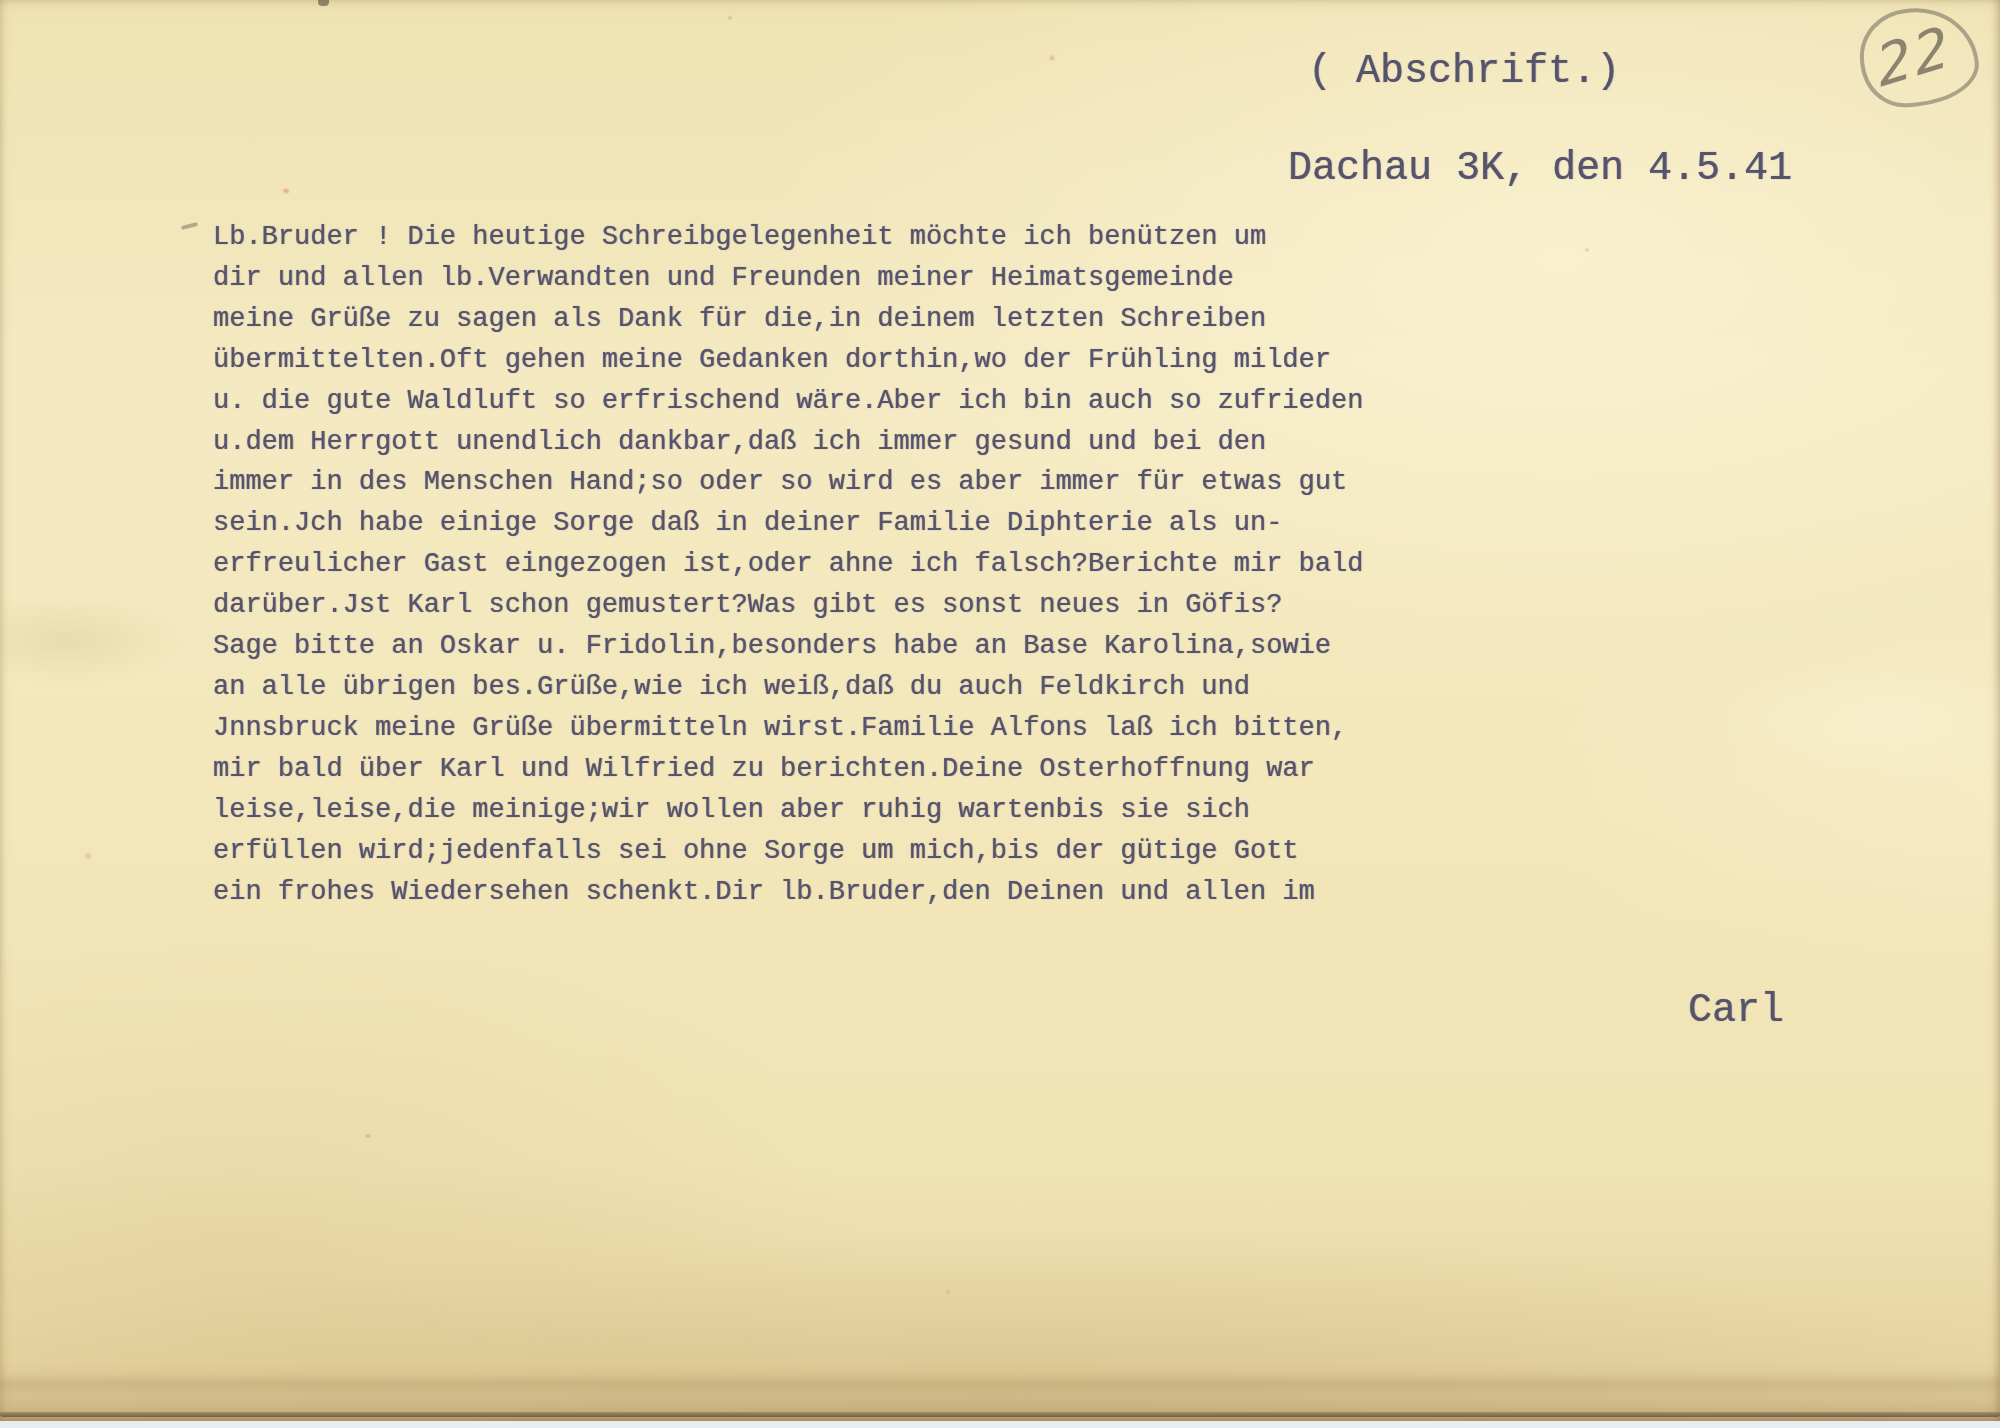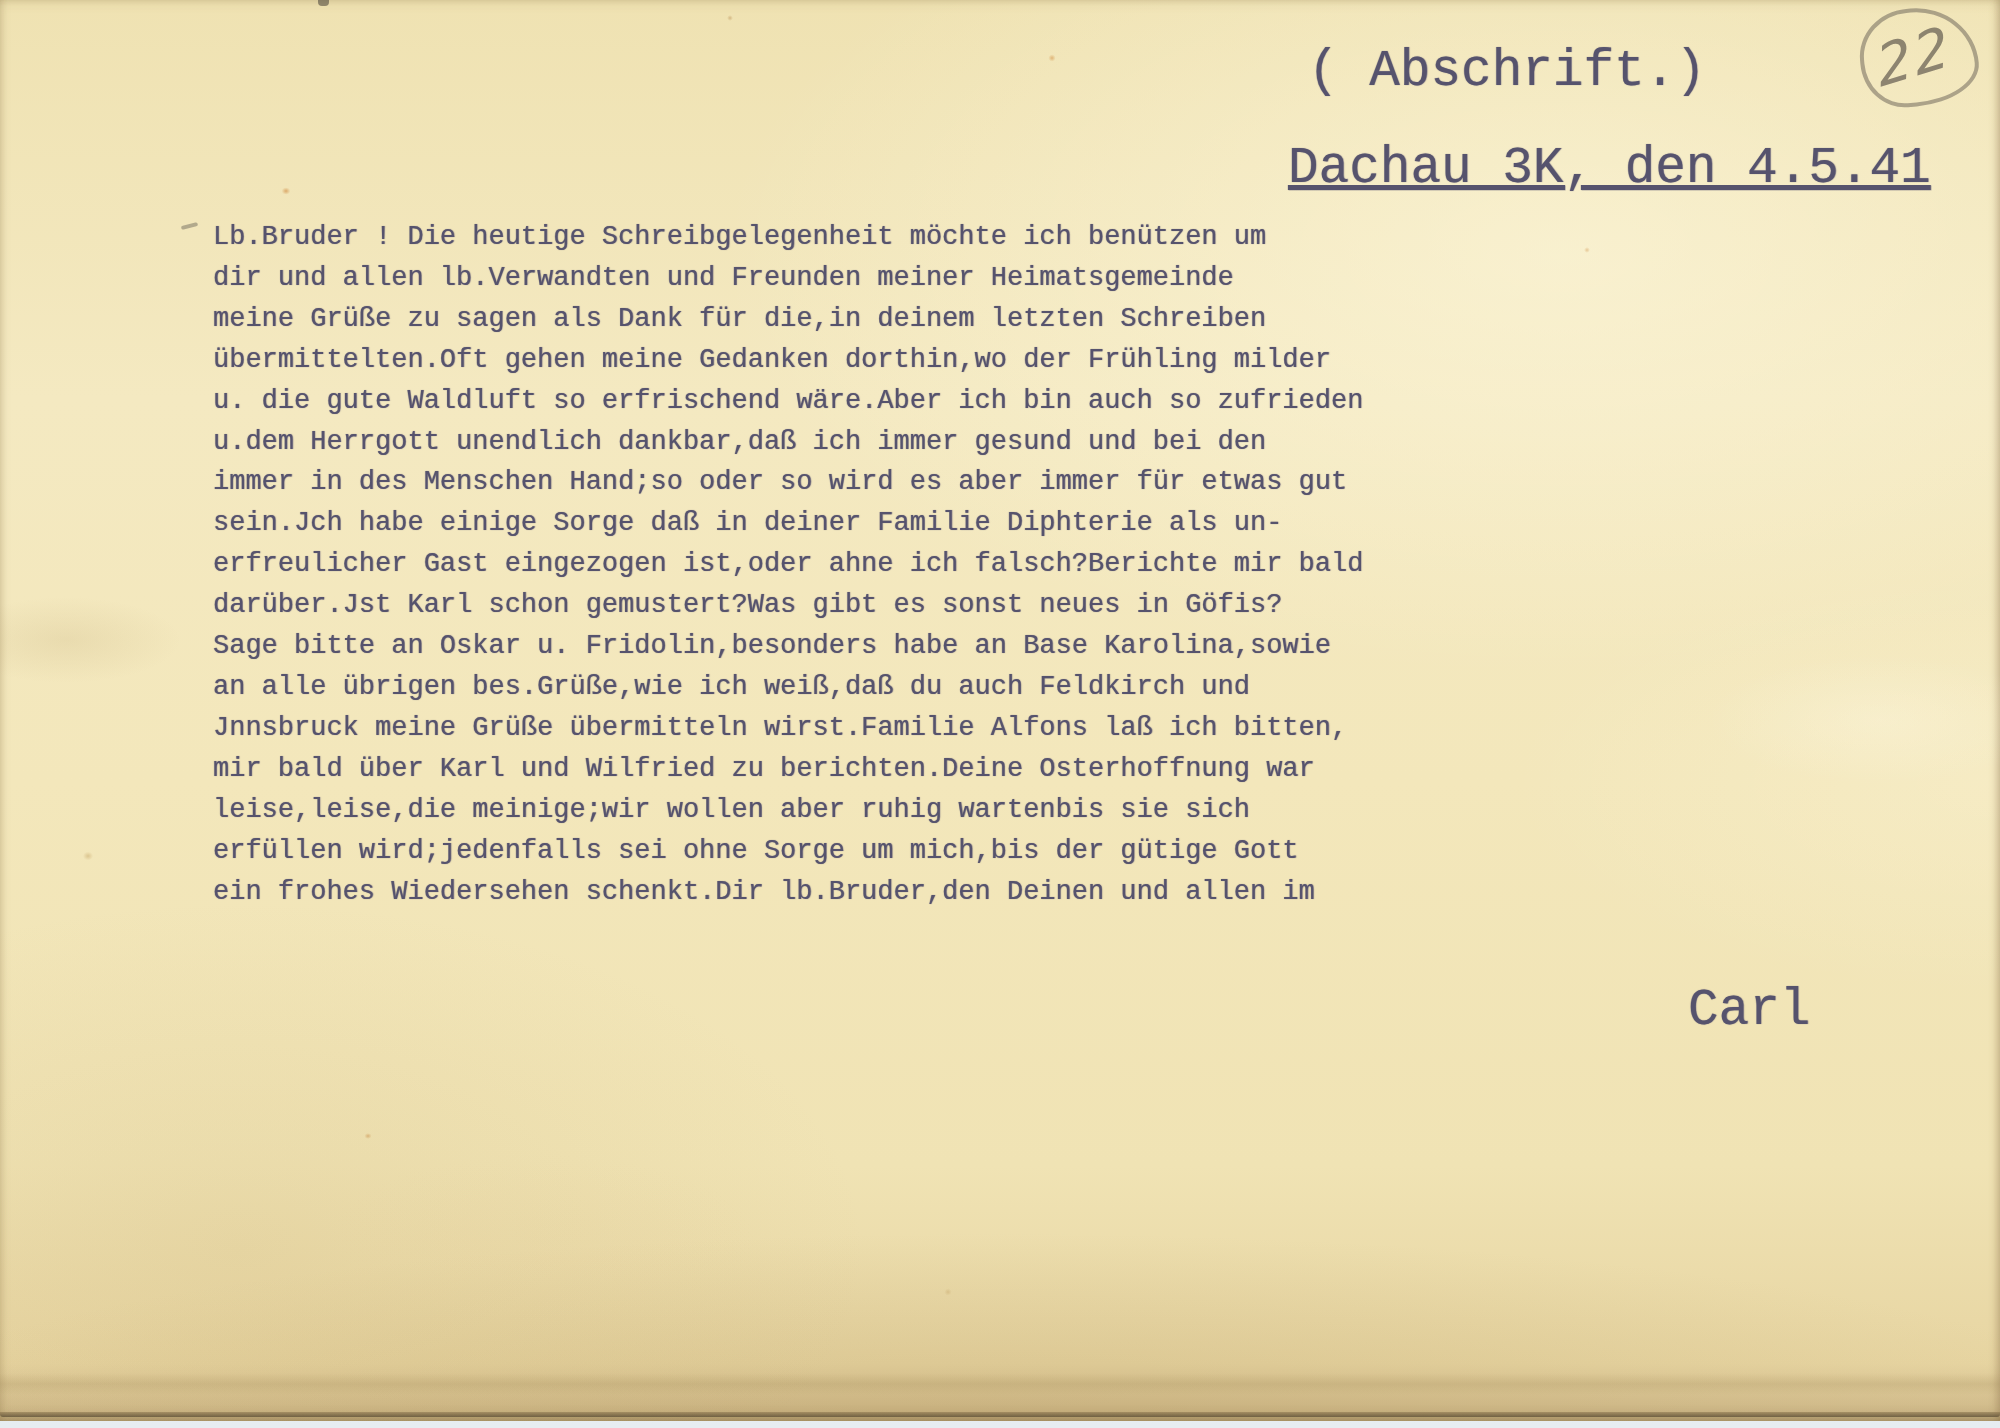--- a/index.html
+++ b/index.html
@@ -65,27 +65,27 @@
 
   
   .ink {
     color: #56536d;
     text-shadow:
       0.6px 0.4px 0.9px rgba(84, 79, 112, 0.55),
       -0.4px 0 0.7px rgba(84, 79, 112, 0.35);
   }
   .tw {
     position: absolute;
-    font-size: 51px;
+    font-size: 40px;
     line-height: 40.9px;
     white-space: pre;
     letter-spacing: 0;
   }
   .copy-note  { left: 1308px; top: 52px;  }
-  .dateline   { left: 1288px; top: 149px; text-decoration: underline; }
+  .dateline   { left: 1288px; top: 149px; }
   .letter-body {
     position: absolute;
     left: 213px;
     top: 217px;
     font-size: 27px;
     line-height: 40.9px;
   }
   .letter-body .line { white-space: pre; }
   .signature  { left: 1688px; top: 991px; }
 

